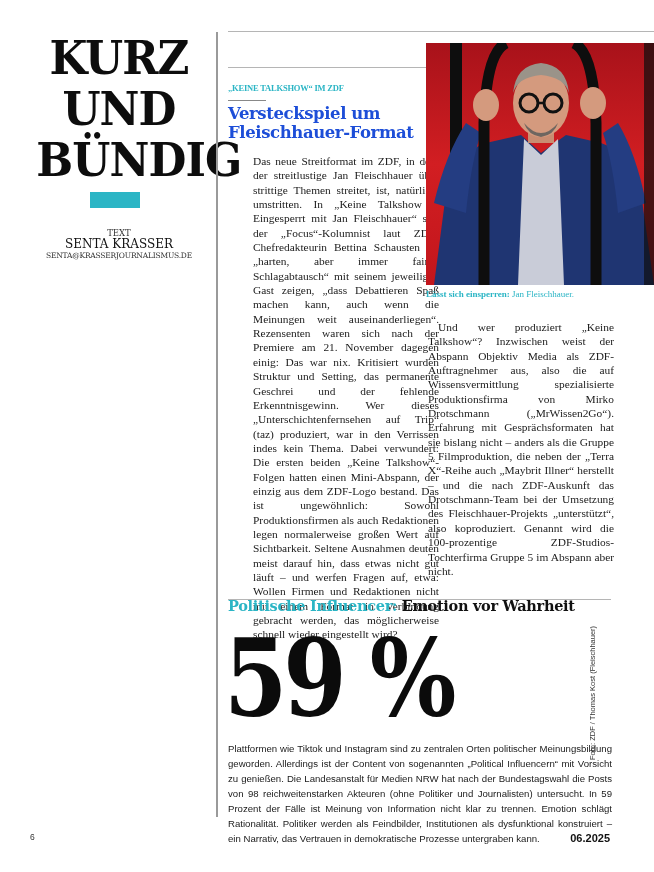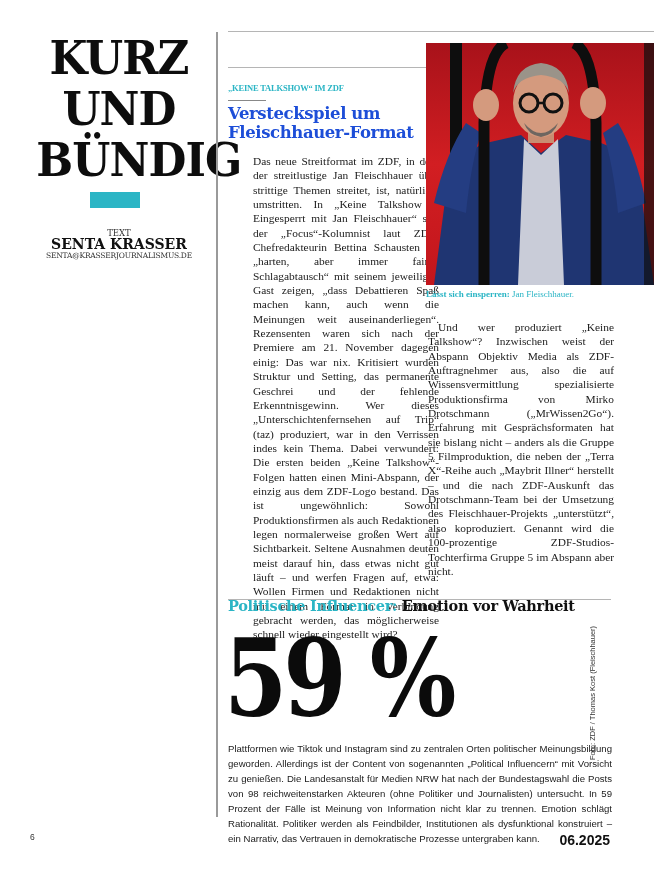--- a/index.html
+++ b/index.html
@@ -5,21 +5,21 @@
   html, body { margin:0; padding:0; background:#ffffff; }
   body { width:654px; height:872px; position:relative; overflow:hidden; font-family:"DejaVu Serif", serif; color:#1a1a1a; }
   .abs { position:absolute; }
 
   
   .kicker-title { left:30px; top:32px; width:178px; text-align:center; font-family:"DejaVu Serif", serif; font-weight:bold; font-size:47px; line-height:51px; letter-spacing:-1px; color:#0d0d0d; transform:scaleX(0.93); transform-origin:center top; }
   .kicker-title div { display:block; }
   .accent-bar { left:90px; top:192px; width:50px; height:16px; background:#2bb5c5; }
   .byline { left:30px; top:216px; width:178px; text-align:center; font-family:"DejaVu Serif", serif; font-size:8px; line-height:11px; color:#333; }
   .byline .lbl { font-size:8.5px;margin-top:12px; }
-  .byline .name { font-weight:bold; color:#111; font-size:14px; }
+  .byline .name { font-weight:normal; color:#111; font-size:12px; }
   .byline .mail { font-size:7.5px; letter-spacing:-0.2px; }
 
   .vrule { left:216px; top:32px; width:2px; height:785px; background:#9a9a9a; }
 
   .hrule-top { left:228px; top:31px; width:426px; height:1px; background:#b5b5b5; }
   .hrule-2 { left:228px; top:67px; width:198px; height:1px; background:#b5b5b5; }
   .rubric { left:228px; top:83px; font-family:Liberation Serif, serif; font-weight:bold; font-size:8.5px; letter-spacing:-0.2px; color:#2bb5c5; }
   .rubric-rule { left:228px; top:100px; width:38px; height:1px; background:#888; }
   .headline { left:228px; top:104px; width:195px; font-family:"DejaVu Serif", serif; font-weight:bold; font-size:16.5px; line-height:19px; color:#1d4ed8; letter-spacing:-0.4px; }
 
@@ -38,21 +38,21 @@
   .hrule-3 { left:228px; top:599px; width:383px; height:1px; background:#b5b5b5; }
   .stat-head { left:228px; top:597px; font-family:"DejaVu Serif", serif; font-weight:bold; font-size:14.5px; letter-spacing:-0.3px; }
   .stat-head .teal { color:#2bb5c5; }
   .stat-head .dark { color:#111; }
   .bignum { left:224px; top:626px; font-family:"DejaVu Serif", serif; font-weight:bold; font-size:106px; line-height:104px; color:#0b0b0b; letter-spacing:-5px; transform:scaleX(0.86); transform-origin:left top; }
   .stat-body { left:228px; top:741px; width:384px; font-family:"Liberation Sans", sans-serif; font-size:9.6px; line-height:15px; color:#1a1a1a; text-align:justify; }
 
   .credit { left:588px; top:760px; width:150px; height:12px; font-family:"Liberation Sans", sans-serif; font-size:7.5px; color:#333; transform:rotate(-90deg); transform-origin:left top; white-space:nowrap; }
 
   .folio { left:30px; top:832px; font-family:"Liberation Sans", sans-serif; font-size:8.5px; color:#333; }
-  .issue { right:44px; top:832px; font-family:"Liberation Sans", sans-serif; font-size:14px; font-weight:bold; color:#111; }
+  .issue { right:44px; top:832px; font-family:"Liberation Sans", sans-serif; font-size:11px; font-weight:bold; color:#111; }
 </style>
 </head>
 <body>
 
 <div class="abs kicker-title">
   <div>KURZ</div>
   <div>UND</div>
   <div>BÜNDIG</div>
 </div>
 <div class="abs accent-bar"></div>

